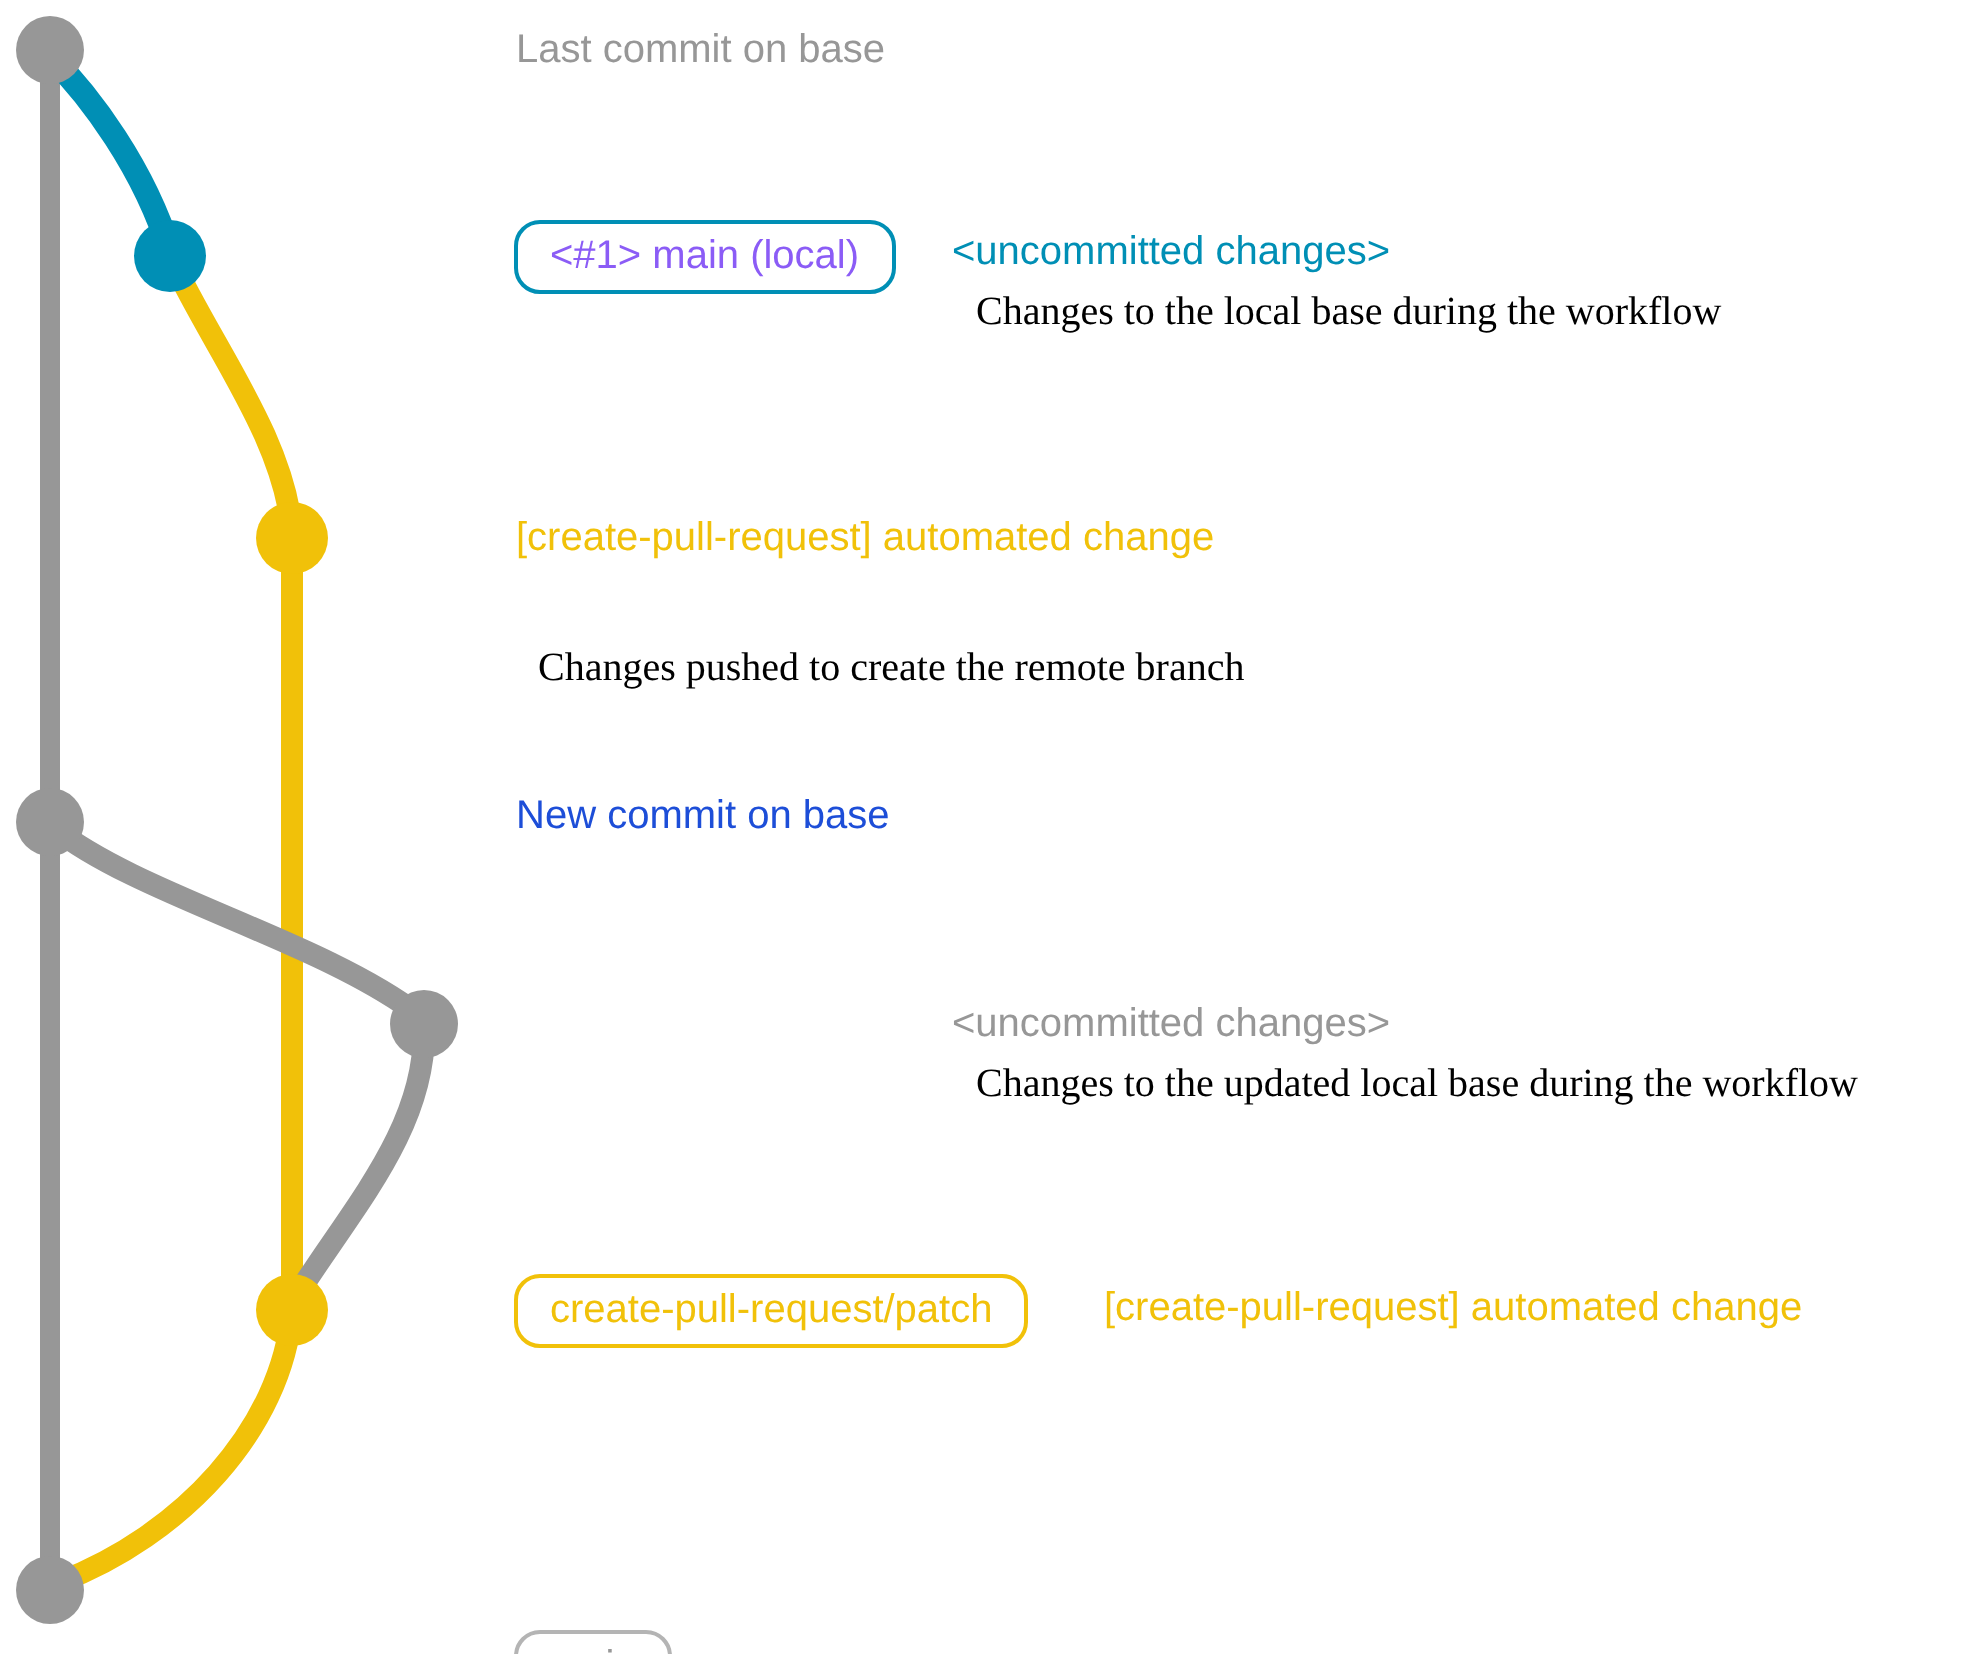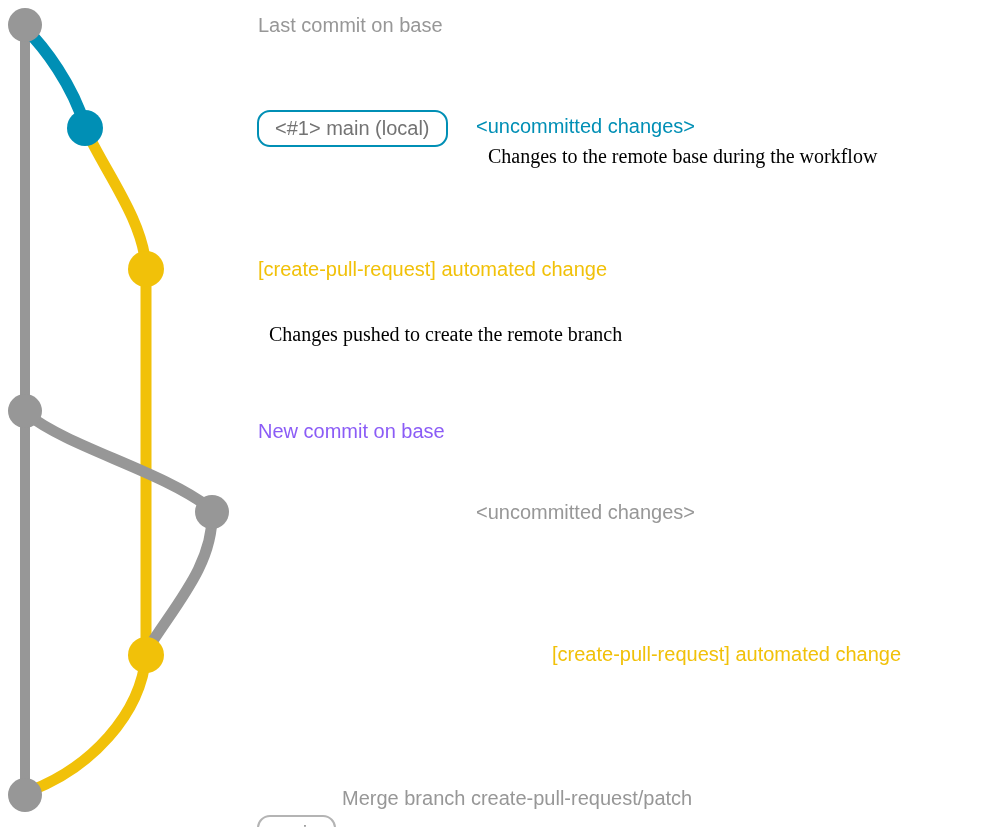--- a/index.html
+++ b/index.html
@@ -67,29 +67,30 @@
     <circle cx="85" cy="128" r="18" style="fill: rgb(0, 143, 181);"></circle>
     <circle cx="146" cy="269" r="18" style="fill: rgb(241, 193, 9);"></circle>
     <circle cx="25" cy="411" r="17" style="fill: rgb(151, 151, 151);"></circle>
     <circle cx="212" cy="512" r="17" style="fill: rgb(151, 151, 151);"></circle>
     <circle cx="146" cy="655" r="18" style="fill: rgb(241, 193, 9);"></circle>
     <circle cx="25" cy="795" r="17" style="fill: rgb(151, 151, 151);"></circle>
   </svg>
 
   <div class="abs msg" style="left: 258px; top: 13px; color: rgb(151, 151, 151);">Last commit on base</div>
 
-  <span class="abs badge" style="left: 257px; top: 110px; color: #737373; border-color: rgb(0, 143, 181);">&lt;#1&gt; main (local)</span>
+  <span class="abs badge" style="left: 257px; top: 110px; color: #8b5cf6; border-color: rgb(0, 143, 181);">&lt;#1&gt; main (local)</span>
   <div class="abs msg" style="left: 476px; top: 114px; color: rgb(0, 143, 181);">&lt;uncommitted changes&gt;</div>
-  <div class="abs desc" style="left: 488px; top: 145px; color: rgb(0, 0, 0);">Changes to the remote base during the workflow</div>
+  <div class="abs desc" style="left: 488px; top: 145px; color: rgb(0, 0, 0);">Changes to the local base during the workflow</div>
 
   <div class="abs msg" style="left: 258px; top: 257px; color: rgb(241, 193, 9);">[create-pull-request] automated change</div>
   <div class="abs desc" style="left: 269px; top: 287px; color: rgb(0, 0, 0); margin-top: 36px;">Changes pushed to create the remote branch</div>
 
-  <div class="abs msg" style="left: 258px; top: 419px; color: #8b5cf6;">New commit on base</div>
+  <div class="abs msg" style="left: 258px; top: 396px; color: #1d4ed8;">New commit on base</div>
 
   <div class="abs msg" style="left: 476px; top: 500px; color: rgb(151, 151, 151);">&lt;uncommitted changes&gt;</div>
+  <div class="abs desc" style="left: 488px; top: 531px; color: rgb(0, 0, 0);">Changes to the updated local base during the workflow</div>
 
+  <span class="abs badge" style="left: 257px; top: 637px; color: rgb(241, 193, 9); border-color: rgb(241, 193, 9);">create-pull-request/patch</span>
   <div class="abs msg" style="left: 552px; top: 642px; color: rgb(241, 193, 9);">[create-pull-request] automated change</div>
 
   <span class="abs badge" style="left: 257px; top: 779px; color: rgb(151, 151, 151); border-color: rgb(180, 180, 180); margin-top: 36px;">main</span>
-  <div class="abs msg" style="left: 342px; top: 786px; color: rgb(151, 151, 151);">Merge branch create-pull-request/patch</div>
 
 </div>
 
 </body></html>

